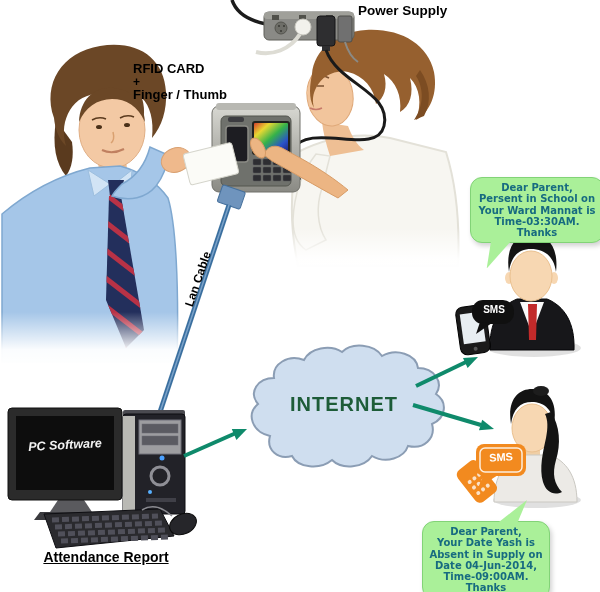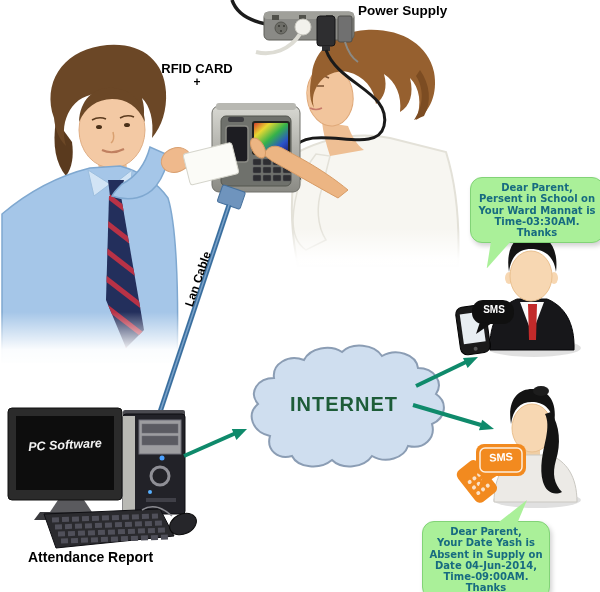--- a/index.html
+++ b/index.html
@@ -1,27 +1,27 @@
 <!DOCTYPE html>
 <html style="--arrow: #0f8a6b; --cloud-fill: #cfdeef; --cloud-stroke: #8b9db4; --internet-text: #1d5c38; --bubble-fill: #aaf099; --bubble-stroke: #82d377; --bubble-text: #176b80; --lan-cable: #3a6f9f; --sms-orange: #f28a1f; --label-text: #000000;"><head>
 <meta charset="utf-8">
 <style>
   html,body{margin:0;padding:0;background:#fff;}
   .scene{position:relative;width:600px;height:592px;background:#fff;overflow:hidden;
          font-family:"Liberation Sans",sans-serif;}
   .scene svg{position:absolute;left:0;top:0;}
   .label{position:absolute;color:var(--label-text,#000);font-weight:bold;}
   .power-supply{left:358px;top:3px;font-size:13.5px;}
-  .rfid-block{left:133px;top:62px;width:128px;text-align:center;font-size:13px;line-height:14px;}
+  .rfid-block{left:133px;top:62px;width:128px;text-align:left;font-size:13px;line-height:14px;}
   .rfid-block .plus{font-size:12px;line-height:12px;}
   .lan-label{left:152px;top:272px;width:92px;text-align:center;font-size:12px;
              transform:rotate(-71deg);transform-origin:center;}
   .pc-software{left:16px;top:438px;width:98px;text-align:center;color:#f2f2f2;
                font-size:12.5px;font-style:italic;transform:rotate(-3deg);}
-  .attendance{left:28px;top:549px;width:156px;text-align:left;font-size:14px;}
+  .attendance{left:28px;top:549px;width:156px;text-align:center;font-size:14px;text-decoration:underline;}
   .internet{left:268px;top:393px;width:130px;text-align:right;font-size:20px;
             letter-spacing:1px;color:var(--internet-text,#1d5c38);}
   .sms-badge{position:absolute;color:#fff;font-weight:bold;text-align:center;}
   .sms-badge.dark{left:476px;top:304px;width:36px;font-size:10px;}
   .sms-badge.orange{left:481px;top:451px;width:40px;font-size:11px;transform:rotate(-4deg);}
   .speech{position:absolute;background:var(--bubble-fill,#aaf099);
           border:1.5px solid var(--bubble-stroke,#86d87a);border-radius:12px;
           box-shadow:2px 3px 5px rgba(0,0,0,.18);
           color:var(--bubble-text,#176b80);font-family:"DejaVu Sans",sans-serif;
           font-weight:bold;font-size:10px;line-height:11.3px;text-align:center;
@@ -251,20 +251,21 @@
     <rect x="480" y="448" width="42" height="24" rx="5" fill="none" stroke="#ffffff" stroke-width="1.5" opacity="0.85"></rect>
     <polygon points="484,474 478,488 498,475" fill="var(--sms-orange,#f28a1f)"></polygon>
   </g>
 </svg>
 
 <div class="label power-supply">Power Supply</div>
 
 <div class="label rfid-block">
   <div>RFID CARD</div>
   <div class="plus">+</div>
+  <div>Finger / Thumb</div>
 </div>
 
 <div class="label lan-label">Lan Cable</div>
 <div class="label pc-software">PC Software</div>
 <div class="label attendance">Attendance Report</div>
 <div class="label internet">INTERNET</div>
 
 <div class="sms-badge dark">SMS</div>
 <div class="sms-badge orange">SMS</div>
 

